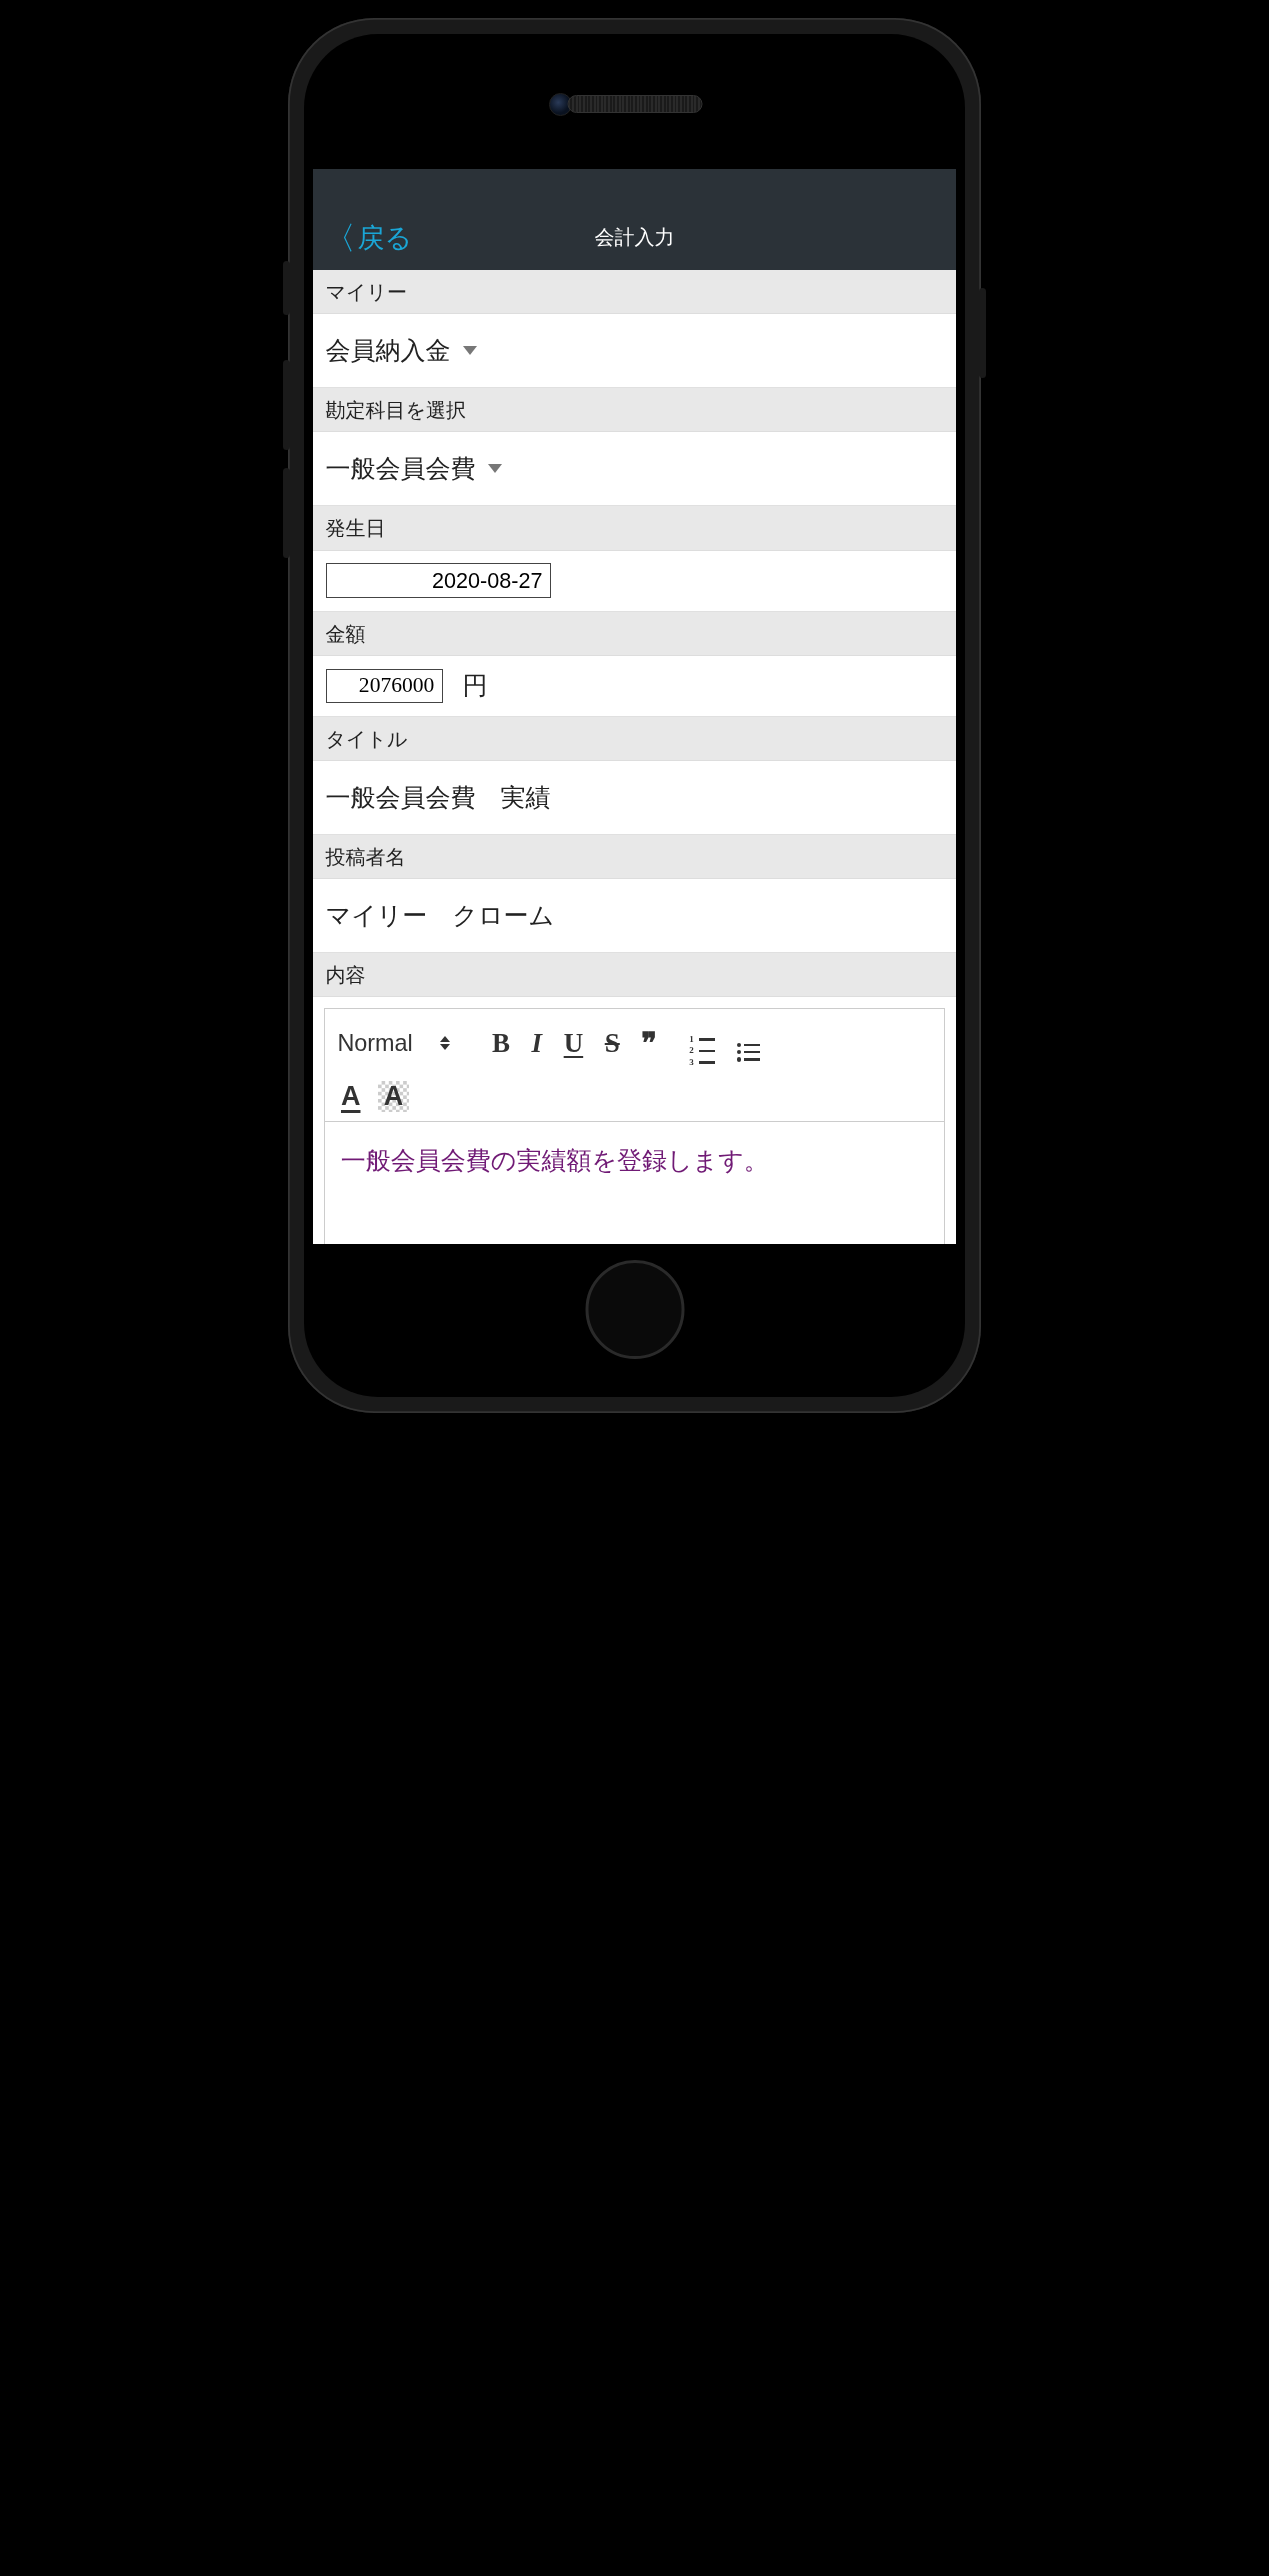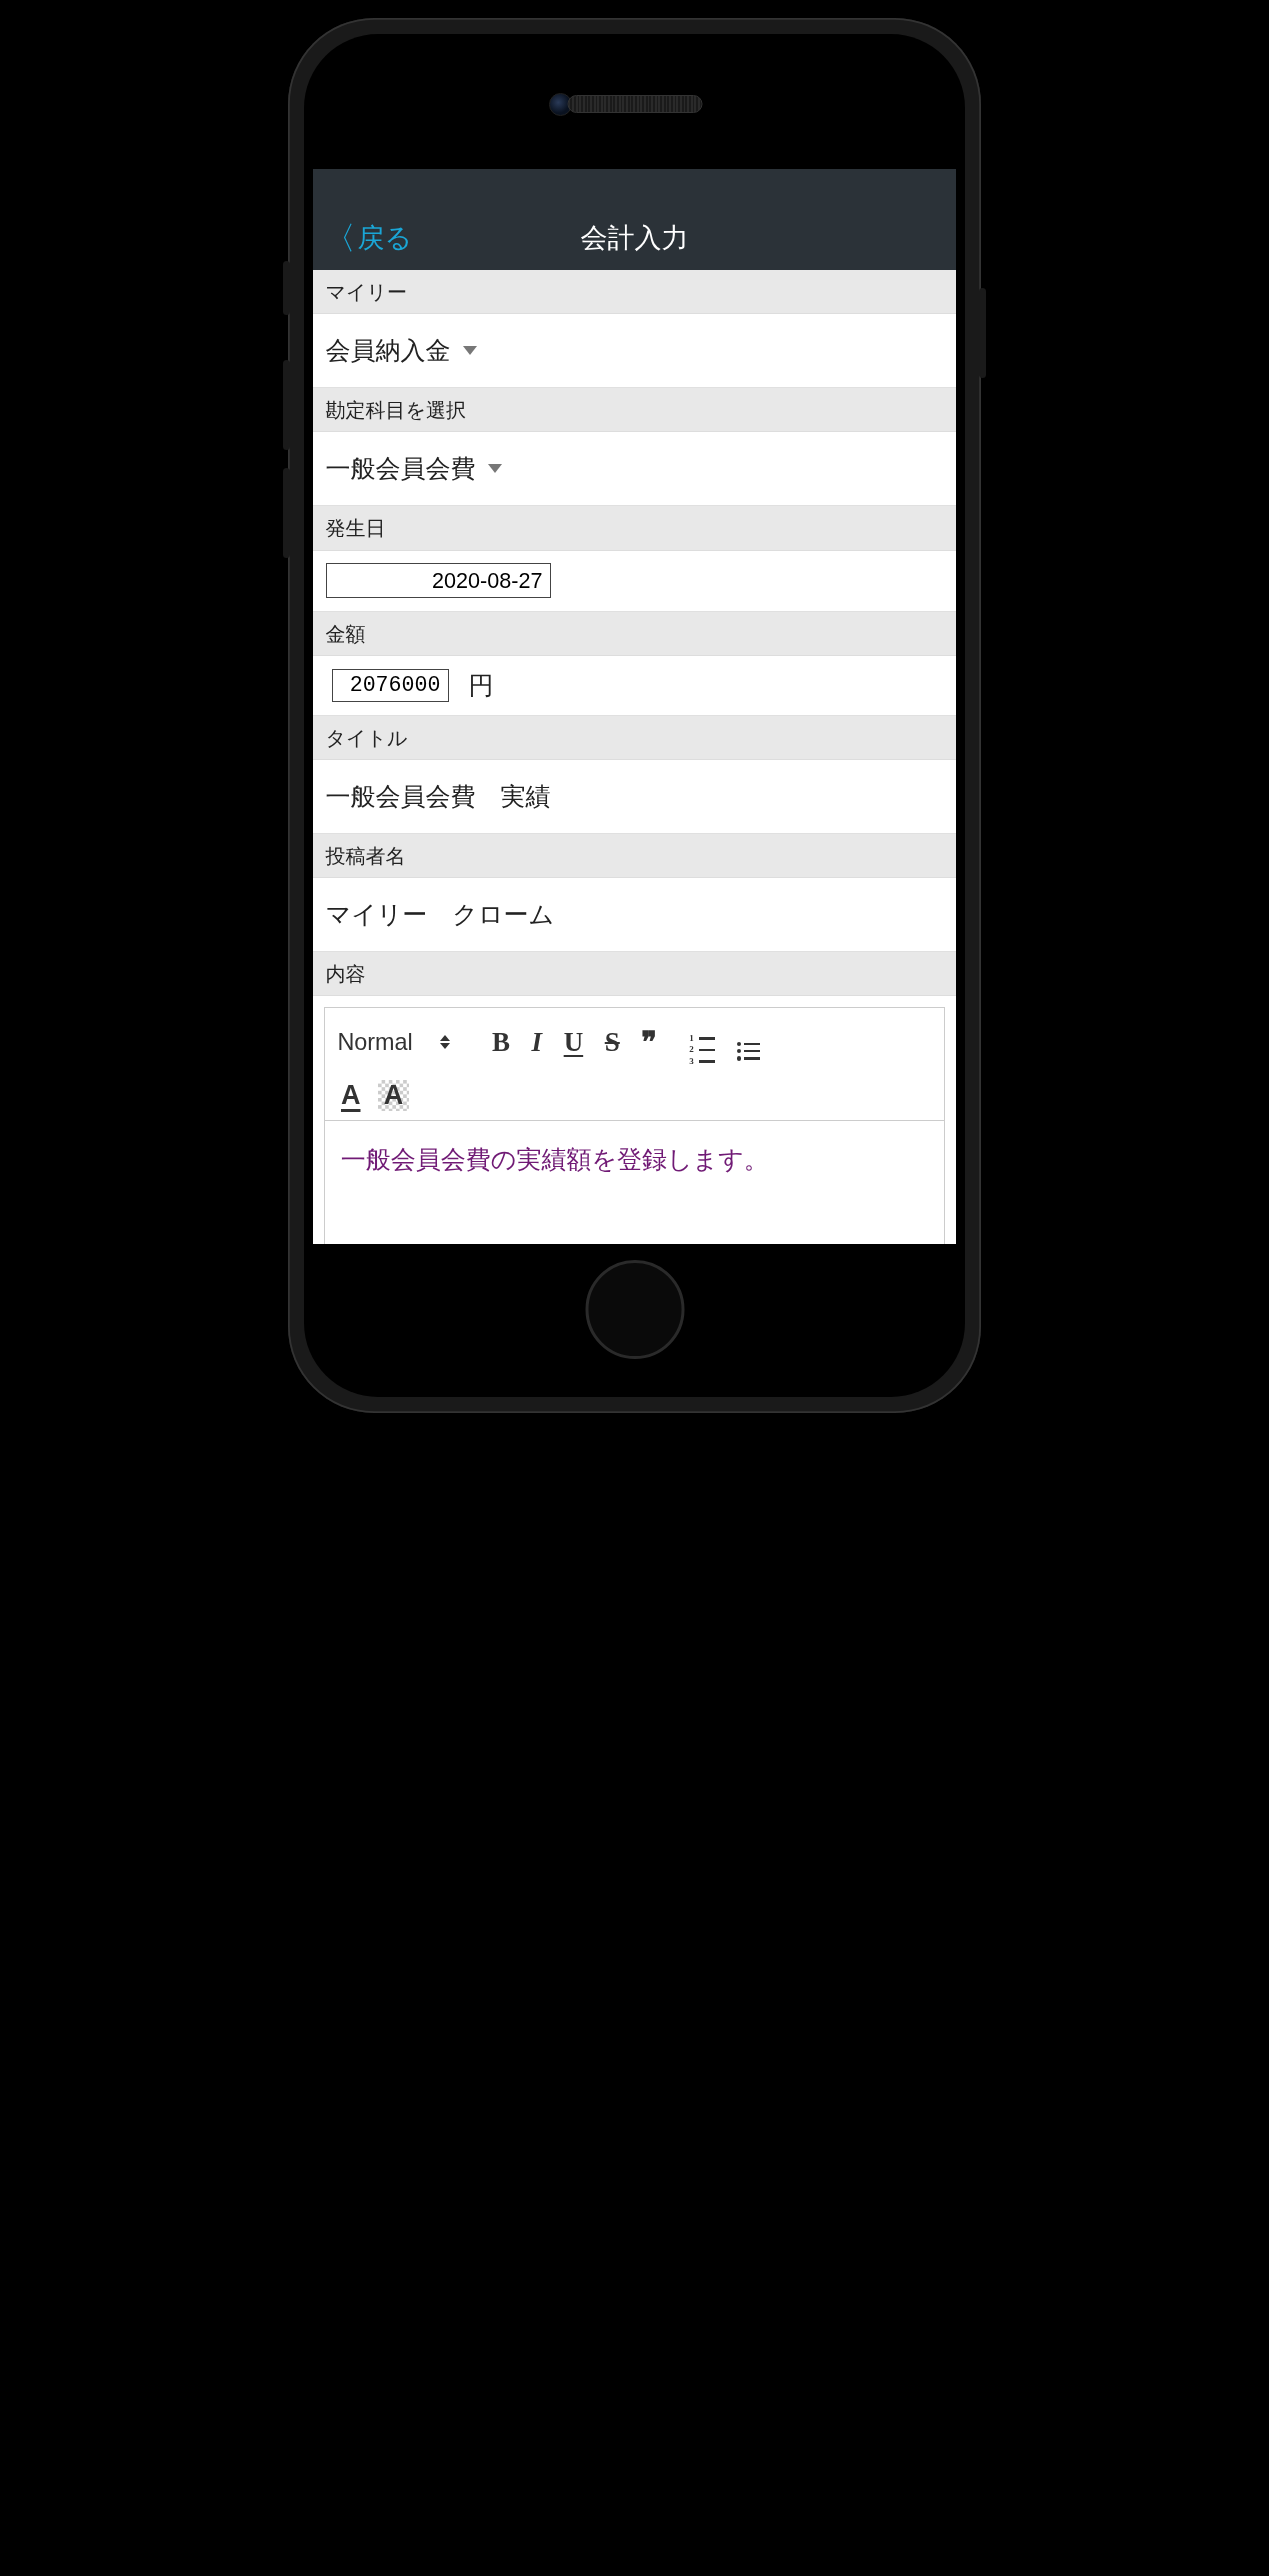--- a/index.html
+++ b/index.html
@@ -114,21 +114,21 @@
   .back-chevron {
     font-size: 32px;
     font-weight: 300;
     line-height: 1;
   }
   .nav-title {
     position: absolute;
     left: 50%;
     transform: translateX(-50%);
     color: #fff;
-    font-size: 27px;
+    font-size: 20px;
     font-weight: 400;
   }
 
   .content {
     flex: 1;
     overflow: hidden;
     background: #fff;
   }
 
   .section-header {
@@ -161,24 +161,23 @@
     padding: 3.6px 7.2px;
     font-size: 21.6px;
     font-family: inherit;
     width: 225px;
     text-align: right;
   }
   .input-number {
     border: 0.9px solid #444;
     padding: 3.6px 7.2px;
     font-size: 21.6px;
-    font-family: Liberation Mono, monospace;
+    font-family: Liberation Serif, serif;
     width: 117px;
     text-align: right;
-    margin-left: 6px;
   }
   .unit {
     font-size: 25px;
     margin-left: 20px;
   }
   .row.input-row { padding: 12.6px 12.6px; }
 
   .editor-wrap {
     padding: 10.8px;
   }

